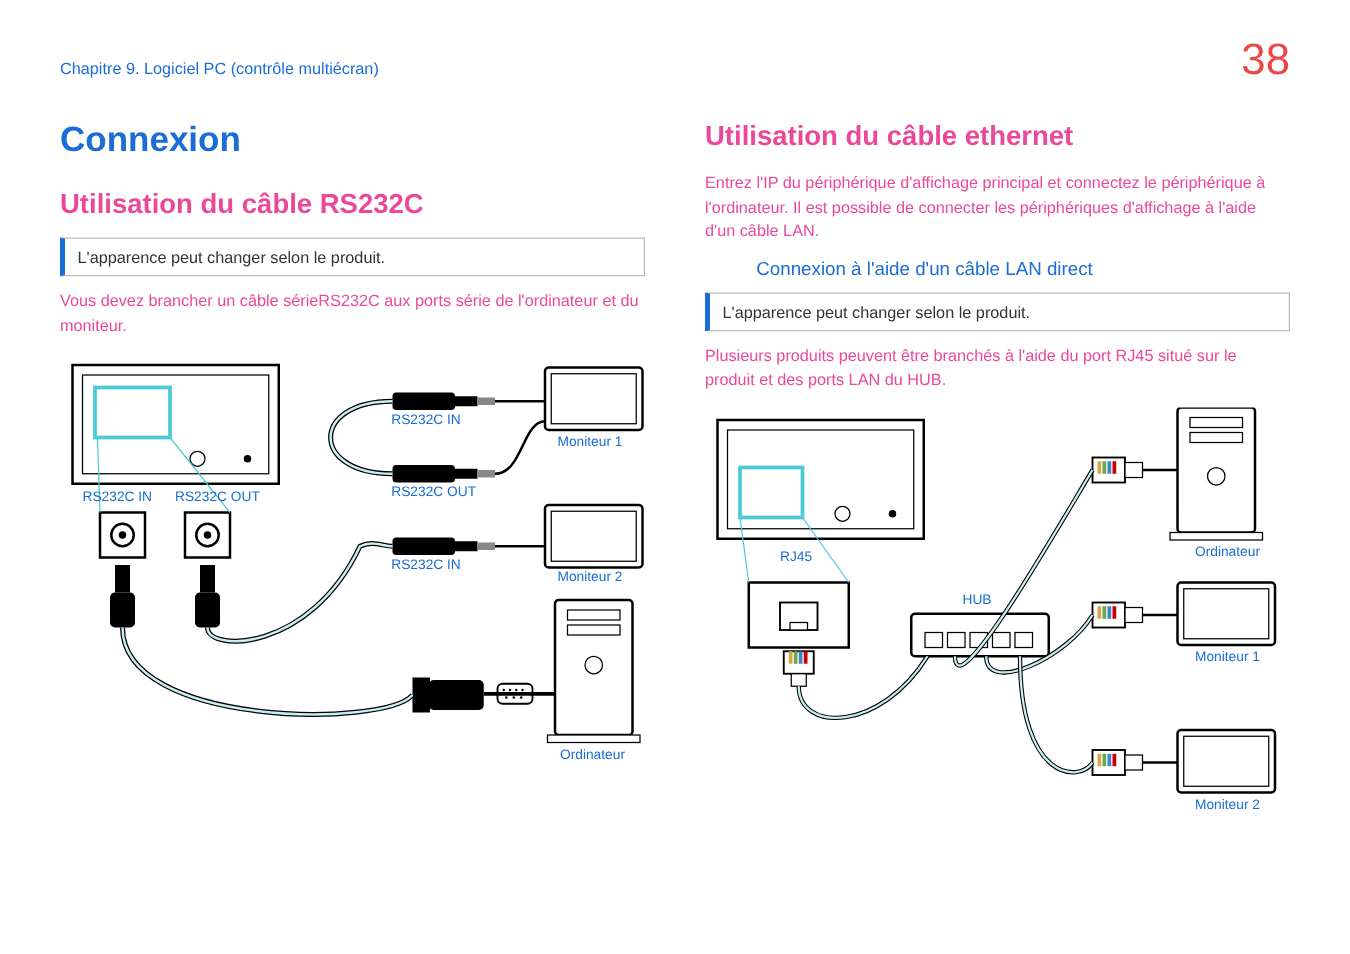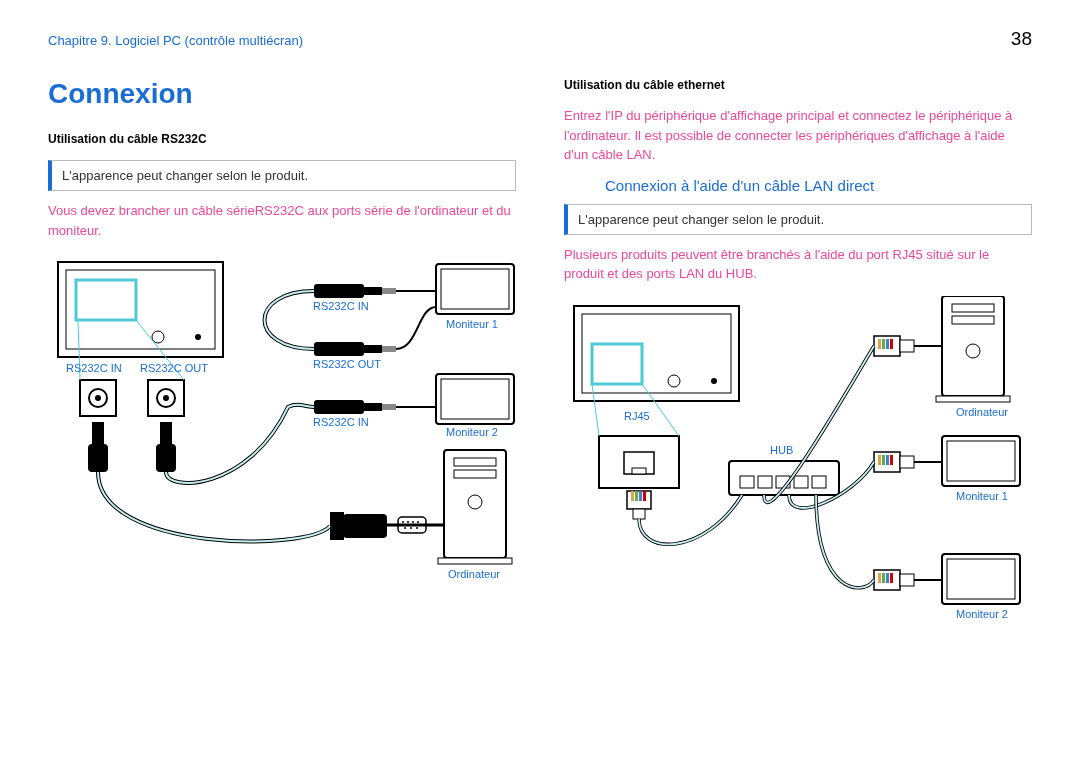--- a/index.html
+++ b/index.html
@@ -19,41 +19,41 @@
     justify-content: space-between;
     align-items: baseline;
     margin-bottom: 28px;
   }
   .chapter {
     color: #1a6dd6;
     font-size: 13px;
     font-weight: 500;
   }
   .page-number {
-    color: #000000;
-    font-size: 19px;
+    color: #ef4444;
+    font-size: 35px;
     font-weight: 400;
   }
   .columns {
     display: flex;
     gap: 48px;
   }
   .col {
     flex: 1;
     min-width: 0;
   }
   h1.section-title {
     color: #1a6dd6;
     font-size: 28px;
     font-weight: 600;
     margin-bottom: 22px;
   }
   h2.sub-title {
-    color: #000000;
-    font-size: 12px;
+    color: #ec4899;
+    font-size: 22px;
     font-weight: 600;
     margin-bottom: 14px;
   }
   h3.sub-sub {
     color: #1a6dd6;
     font-size: 15px;
     font-weight: 500;
     margin-top: 10px;
     margin-bottom: 10px;
     margin-left: 41px;

